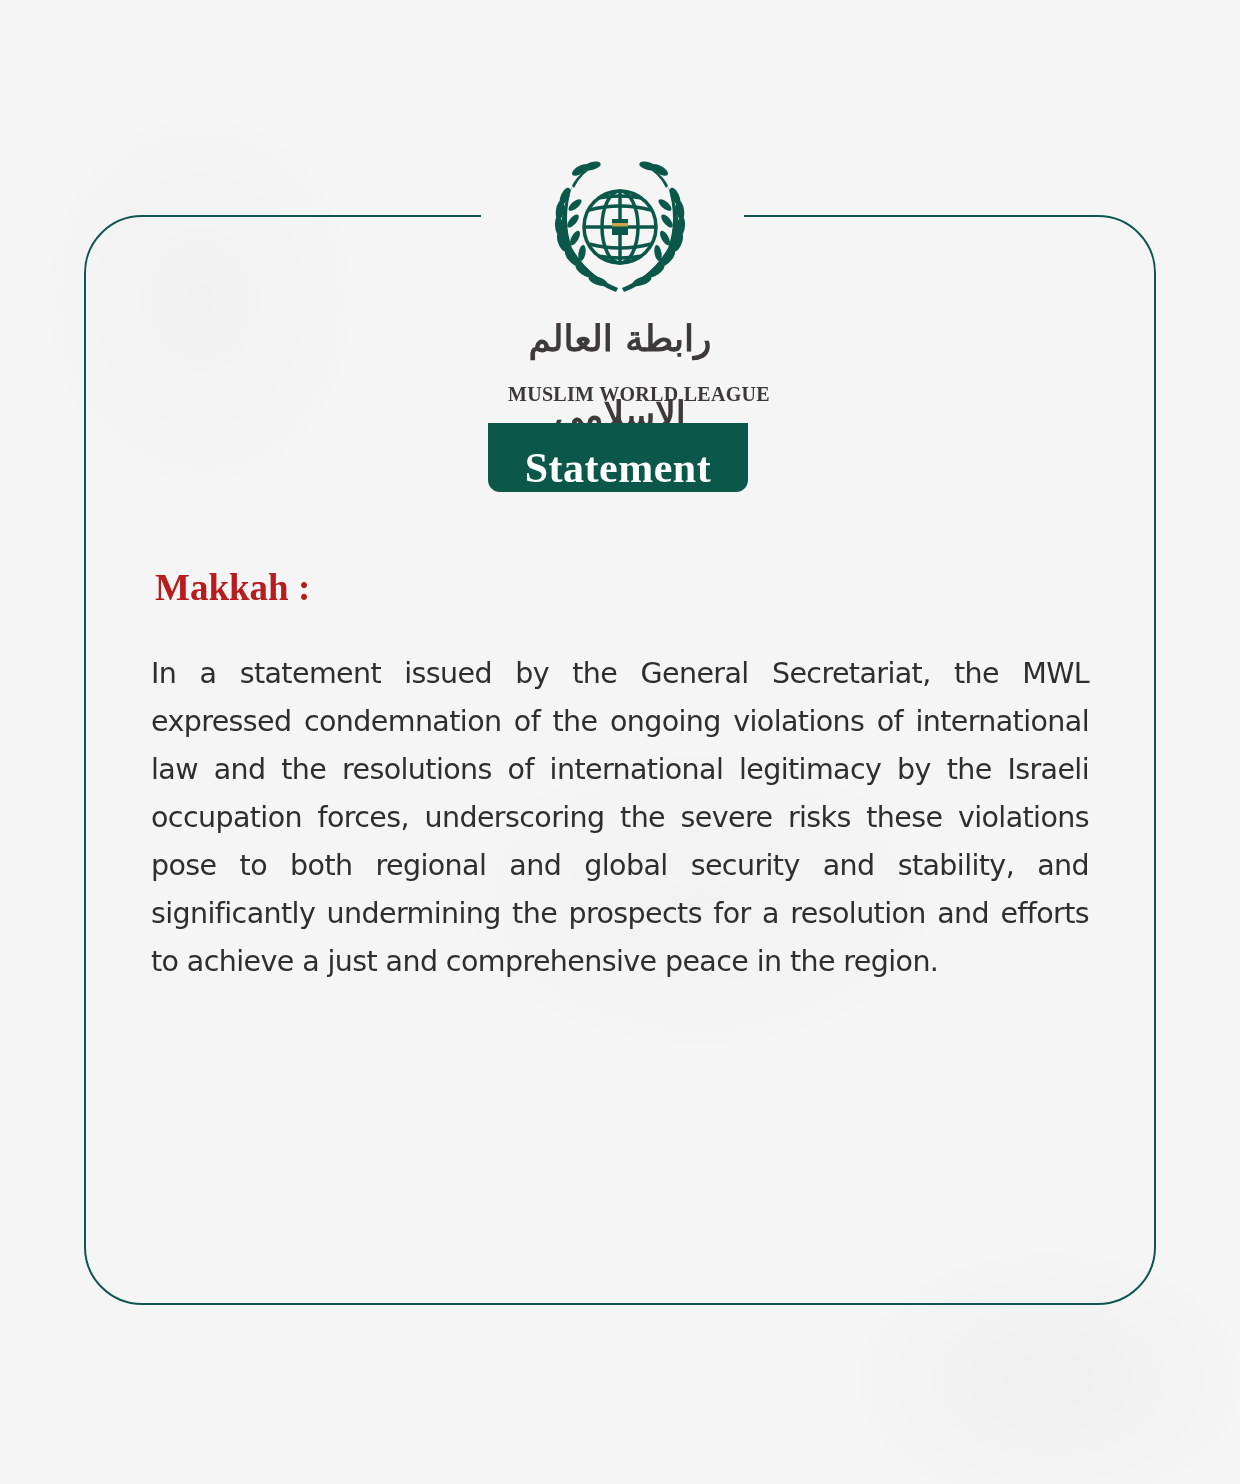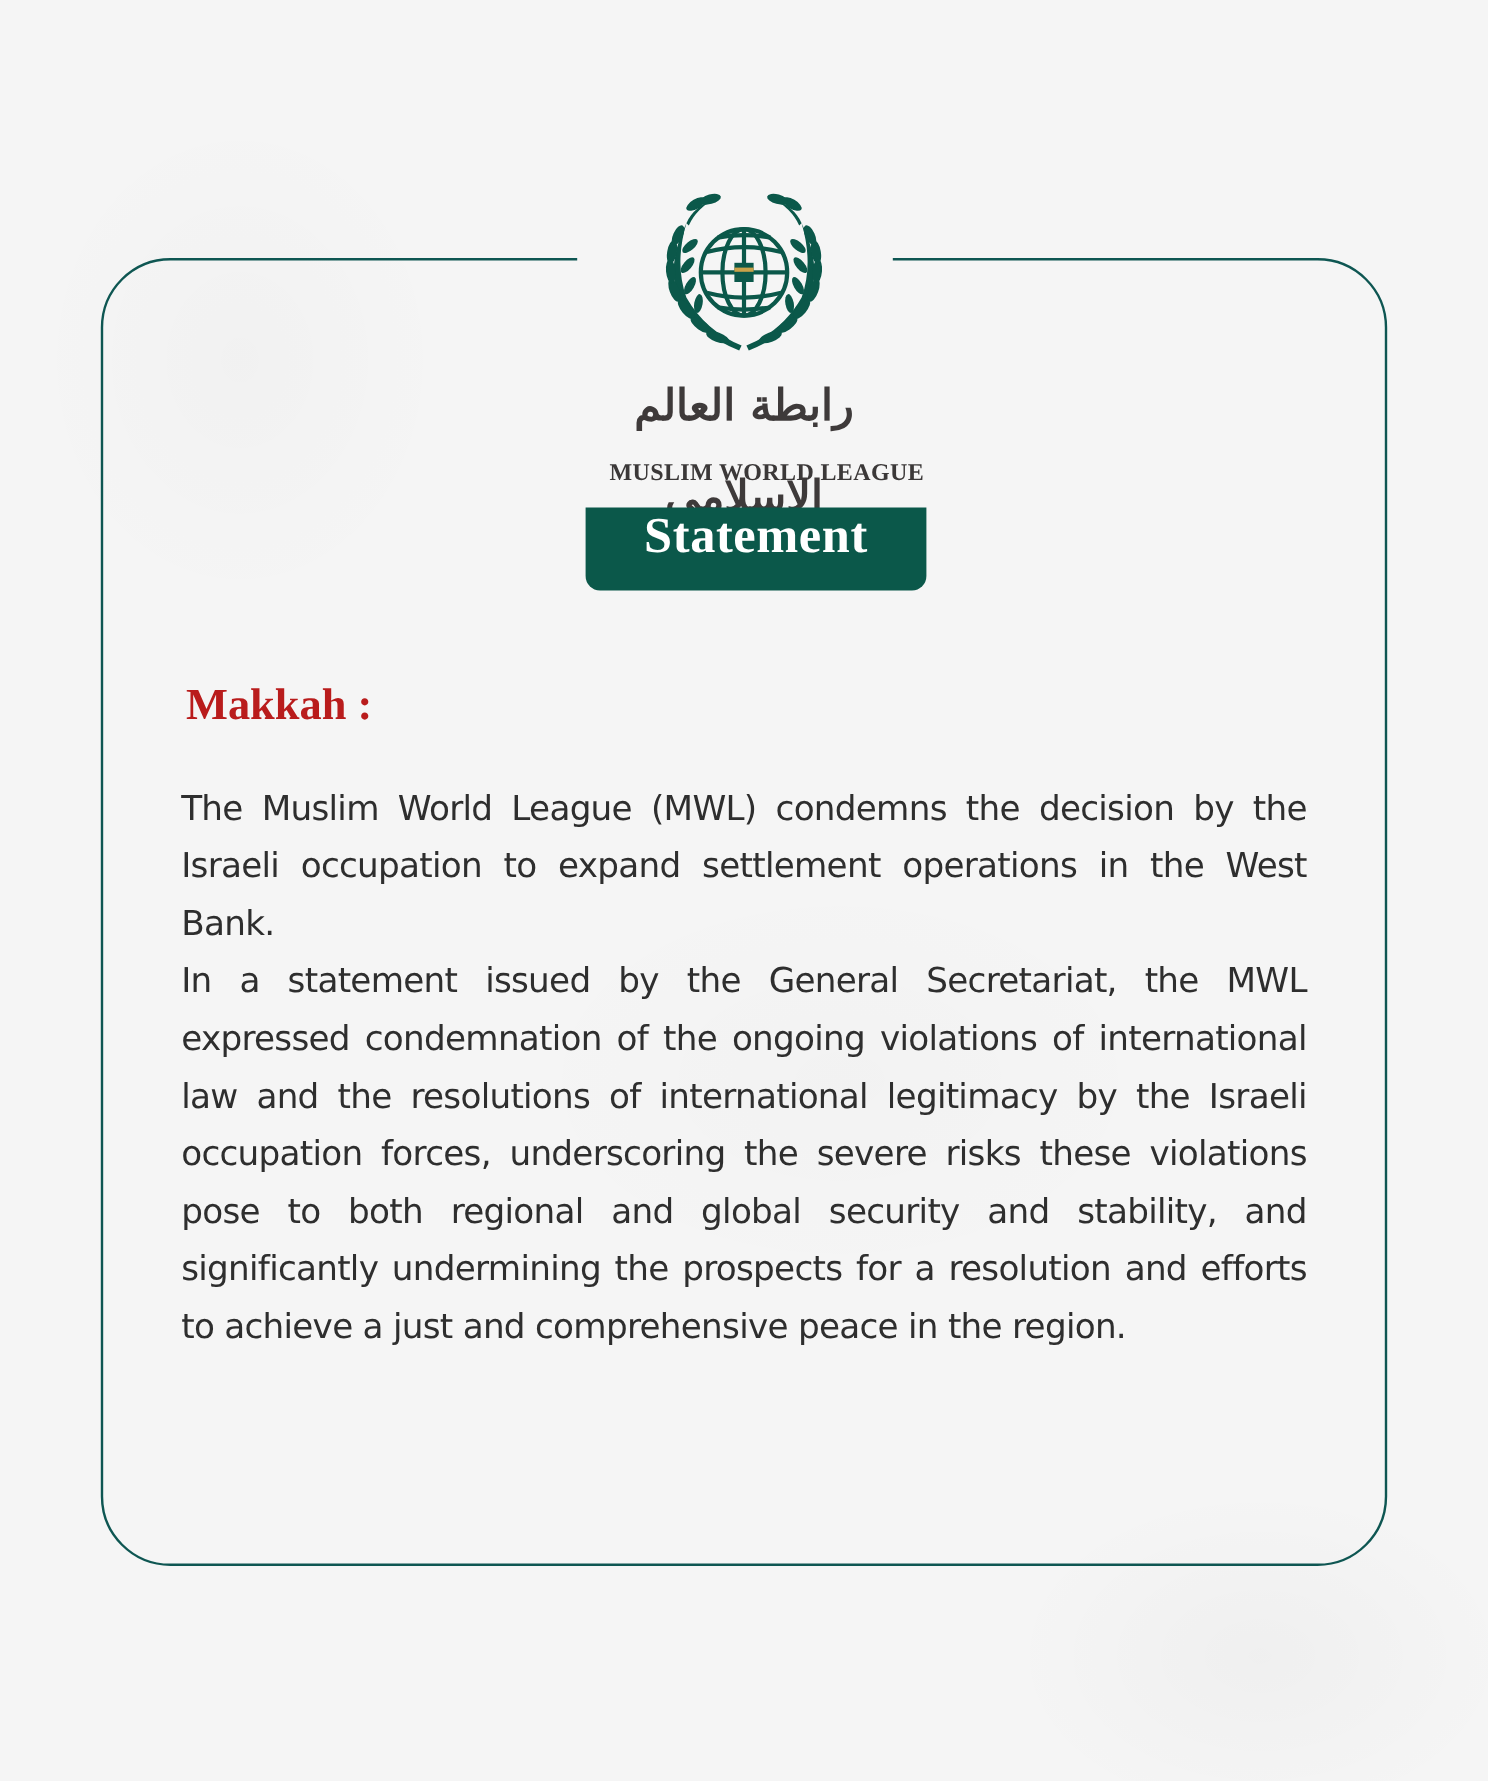--- a/index.html
+++ b/index.html
@@ -56,24 +56,24 @@
       text-align: right;
       font-family: "Liberation Serif", serif;
       font-weight: bold;
       font-size: 20px;
       letter-spacing: 0.3px;
       color: #3b3838;
     }
     .badge {
       position: absolute;
       left: 488px; top: 423px;
-      width: 284px; height: 69px;
+      width: 260px; height: 69px;
       background: #0b584a;
       border-radius: 0 0 12px 12px;
-      display: flex; align-items: flex-start; justify-content: center;
+      display: flex; align-items: flex-end; justify-content: center;
     }
     .badge span {
       font-family: "Liberation Serif", serif;
       font-weight: bold;
       font-size: 42px;
       color: #ffffff;
       letter-spacing: 0.5px;
     }
     .dateline {
       position: absolute;
@@ -163,15 +163,14 @@
 <div class="arabic-name">رابطة العالم الإسلامي</div>
 <div class="english-name">MUSLIM WORLD LEAGUE</div>
 
 <div class="badge">
   <span>Statement</span>
 </div>
 
 <div class="dateline">Makkah :</div>
 
 <div class="body-text">
-  <p>The Muslim World League (MWL) condemns the decision by the Israeli occupation to expand settlement operations in the West Bank.</p>
   <p>In a statement issued by the General Secretariat, the MWL expressed condemnation of the ongoing violations of international law and the resolutions of international legitimacy by the Israeli occupation forces, underscoring the severe risks these violations pose to both regional and global security and stability, and significantly undermining the prospects for a resolution and efforts to achieve a just and comprehensive peace in the region.</p>
 </div>
 
 </body></html>

